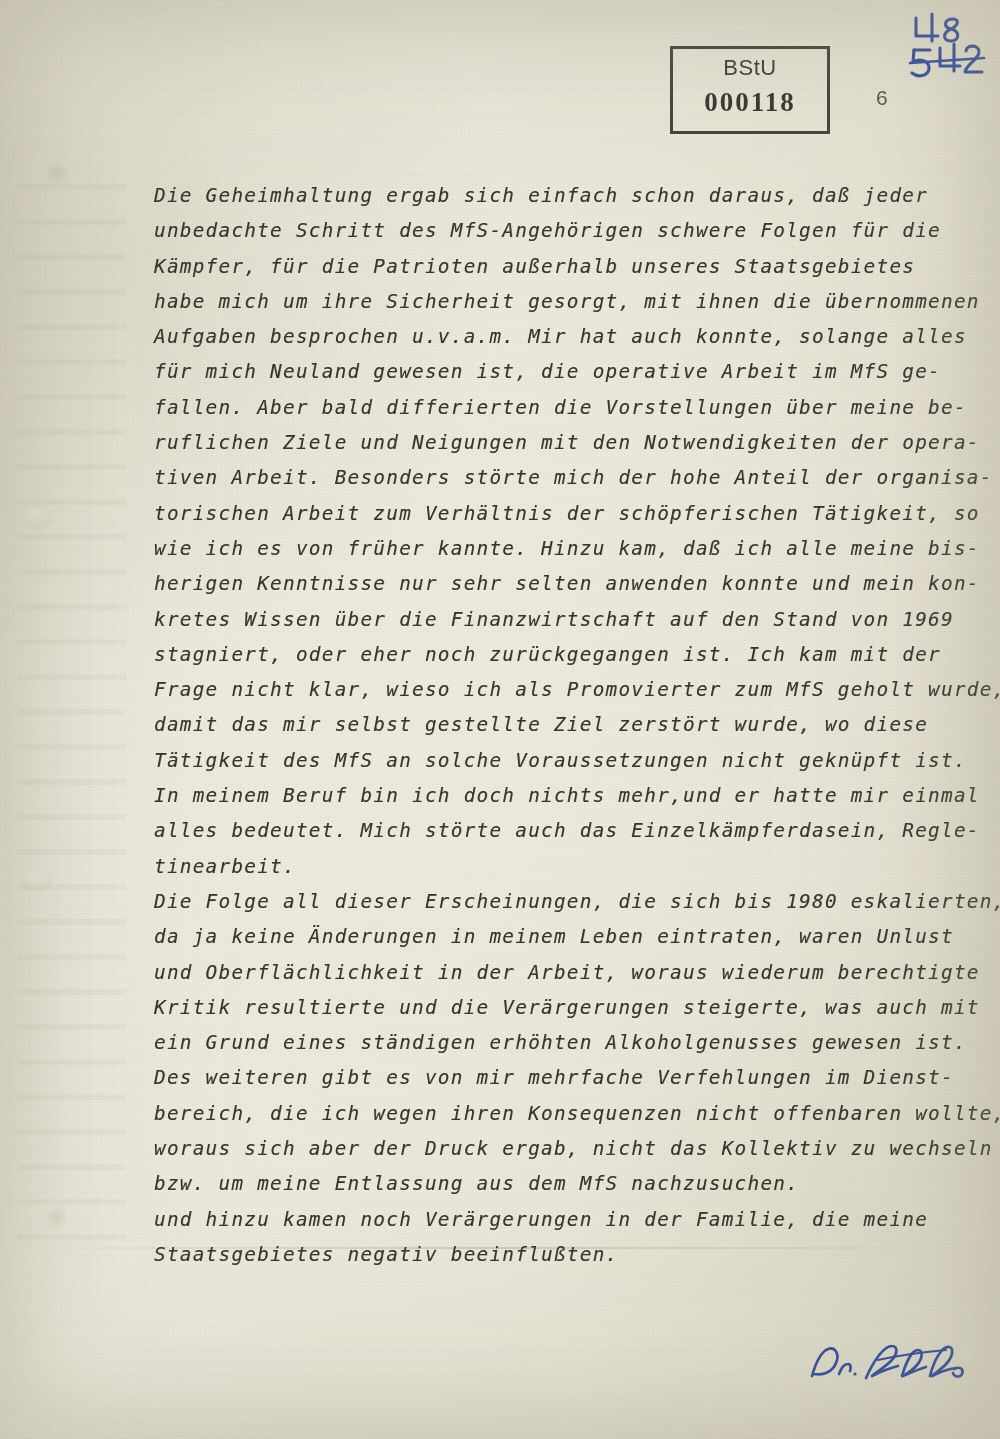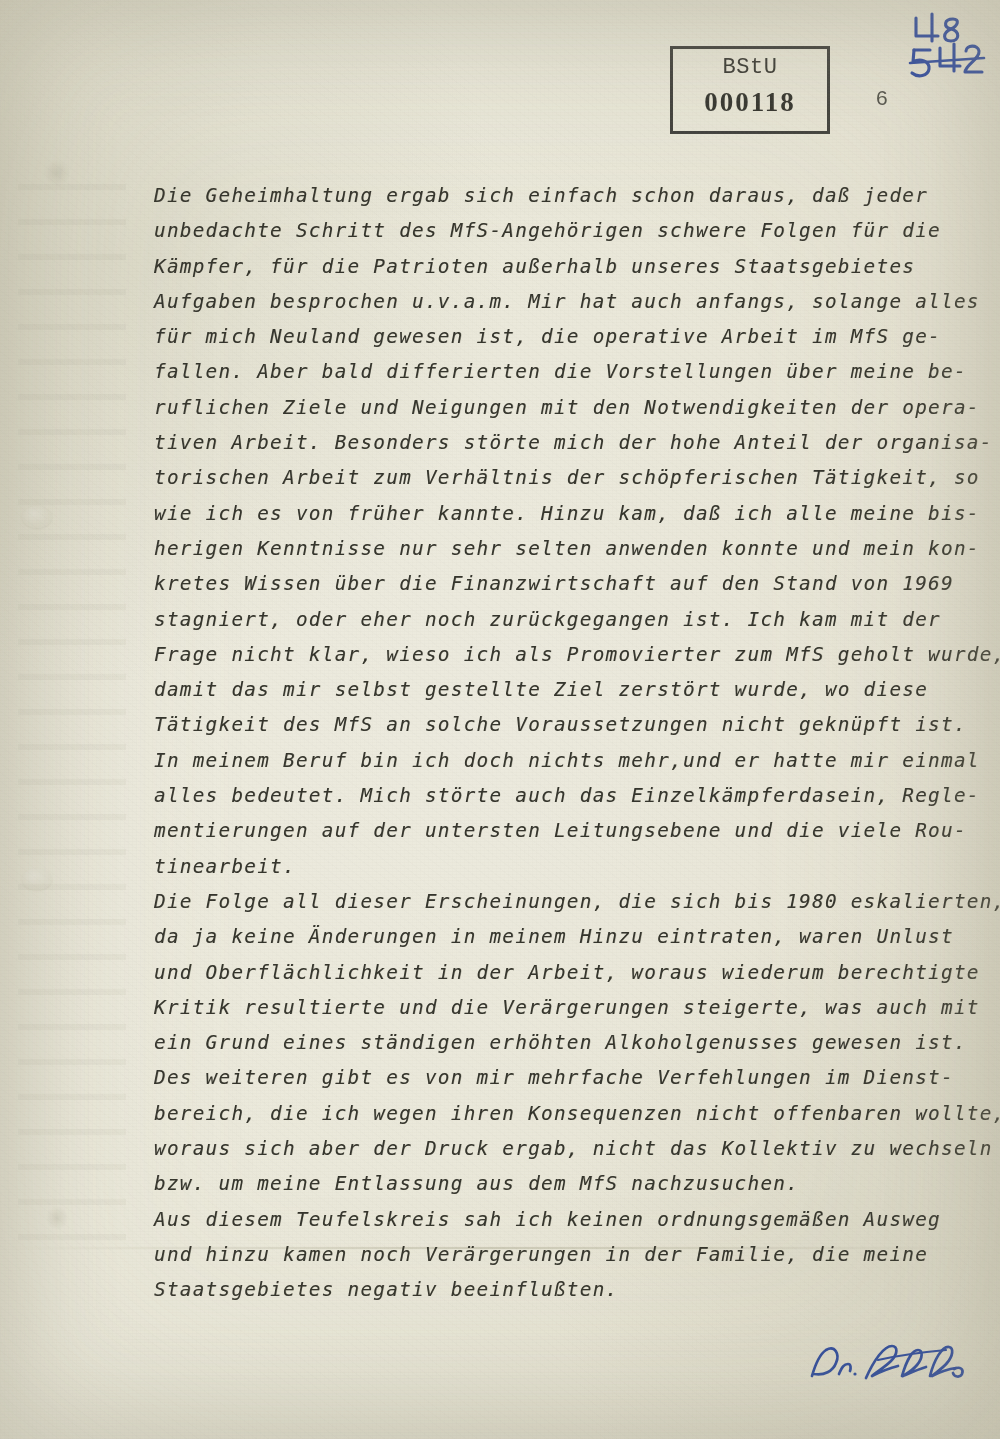--- a/index.html
+++ b/index.html
@@ -53,21 +53,21 @@
     height: 88px;
     border: 3px solid #2b2b28;
     box-sizing: border-box;
     opacity: 0.88;
   }
   .stamp-label {
     position: absolute;
     left: 0; right: 0;
     top: 6px;
     text-align: center;
-    font-family: Liberation Mono, monospace;
+    font-family: Liberation Sans, sans-serif;
     font-size: 22px;
     letter-spacing: 0.5px;
     color: #24241f;
   }
   .stamp-number {
     position: absolute;
     left: 0; right: 0;
     top: 38px;
     text-align: center;
     font-family: Liberation Serif, serif;
@@ -189,47 +189,46 @@
       <path d="M58 43 C58 37 70 36 71 43 C72 51 58 56 57 64 L74 64"></path>
 
       <path d="M2 55 L76 50" stroke-width="2.6"></path>
     </svg>
   </div>
 
   <div class="body-text">
     <div class="line">Die Geheimhaltung ergab sich einfach schon daraus, daß jeder</div>
     <div class="line">unbedachte Schritt des MfS-Angehörigen schwere Folgen für die</div>
     <div class="line">Kämpfer, für die Patrioten außerhalb unseres Staatsgebietes</div>
-    <div class="line">Aufgaben besprochen u.v.a.m. Mir hat auch anfangs, solange alles</div>
+    <div class="line">habe mich um ihre Sicherheit gesorgt, mit ihnen die übernommenen</div>
+    <div class="line">Aufgaben besprochen u.v.a.m. Mir hat auch konnte, solange alles</div>
     <div class="line">für mich Neuland gewesen ist, die operative Arbeit im MfS ge-</div>
     <div class="line">fallen. Aber bald differierten die Vorstellungen über meine be-</div>
     <div class="line">ruflichen Ziele und Neigungen mit den Notwendigkeiten der opera-</div>
     <div class="line">tiven Arbeit. Besonders störte mich der hohe Anteil der organisa-</div>
     <div class="line">torischen Arbeit zum Verhältnis der schöpferischen Tätigkeit, so</div>
     <div class="line">wie ich es von früher kannte. Hinzu kam, daß ich alle meine bis-</div>
     <div class="line">herigen Kenntnisse nur sehr selten anwenden konnte und mein kon-</div>
     <div class="line">kretes Wissen über die Finanzwirtschaft auf den Stand von 1969</div>
     <div class="line">stagniert, oder eher noch zurückgegangen ist. Ich kam mit der</div>
     <div class="line">Frage nicht klar, wieso ich als Promovierter zum MfS geholt wurde,</div>
     <div class="line">damit das mir selbst gestellte Ziel zerstört wurde, wo diese</div>
     <div class="line">Tätigkeit des MfS an solche Voraussetzungen nicht geknüpft ist.</div>
     <div class="line">In meinem Beruf bin ich doch nichts mehr,und er hatte mir einmal</div>
     <div class="line">alles bedeutet. Mich störte auch das Einzelkämpferdasein, Regle-</div>
-    <div class="line">mentierungen auf der untersten Leitungsebene und die viele Rou-</div>
     <div class="line">tinearbeit.</div>
     <div class="line">Die Folge all dieser Erscheinungen, die sich bis 1980 eskalierten,</div>
-    <div class="line">da ja keine Änderungen in meinem Hinzu eintraten, waren Unlust</div>
+    <div class="line">da ja keine Änderungen in meinem Leben eintraten, waren Unlust</div>
     <div class="line">und Oberflächlichkeit in der Arbeit, woraus wiederum berechtigte</div>
     <div class="line">Kritik resultierte und die Verärgerungen steigerte, was auch mit</div>
     <div class="line">ein Grund eines ständigen erhöhten Alkoholgenusses gewesen ist.</div>
     <div class="line">Des weiteren gibt es von mir mehrfache Verfehlungen im Dienst-</div>
     <div class="line">bereich, die ich wegen ihren Konsequenzen nicht offenbaren wollte,</div>
     <div class="line">woraus sich aber der Druck ergab, nicht das Kollektiv zu wechseln</div>
     <div class="line">bzw. um meine Entlassung aus dem MfS nachzusuchen.</div>
-    <div class="line">Aus diesem Teufelskreis sah ich keinen ordnungsgemäßen Ausweg</div>
     <div class="line">und hinzu kamen noch Verärgerungen in der Familie, die meine</div>
     <div class="line">Staatsgebietes negativ beeinflußten.</div>
   </div>
 
   <div class="signature">
     <svg width="170" height="60" viewBox="0 0 170 60" fill="none" stroke="currentColor" stroke-width="2.7" stroke-linecap="round" stroke-linejoin="round">
 
       <path d="M6 40 C10 26 14 18 20 14 C29 9 34 18 30 27 C27 35 18 40 8 38"></path>
 
       <path d="M33 38 C36 31 38 28 42 28 C45 28 45 32 44 35"></path>

